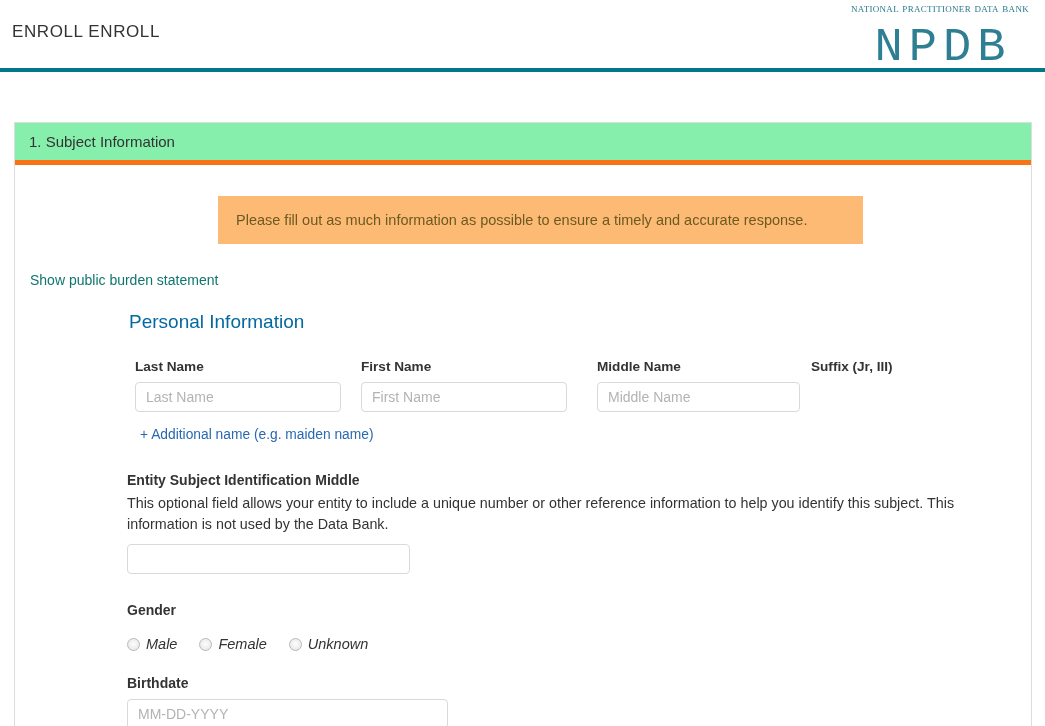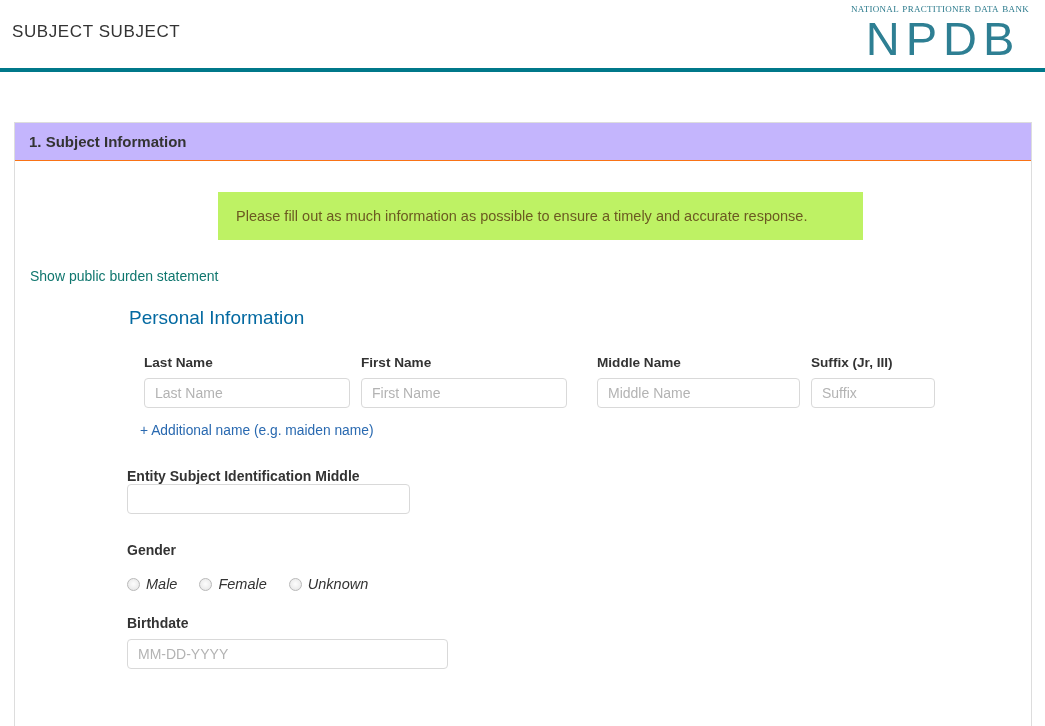--- a/index.html
+++ b/index.html
@@ -40,61 +40,61 @@
     font-family: "Liberation Serif", serif;
     font-size: 12.5px;
     letter-spacing: 0.3px;
     color: #2b7a8c;
     font-variant: small-caps;
     text-transform: lowercase;
     white-space: nowrap;
     line-height: 1;
   }
   .brand-acronym {
-    font-family: Liberation Sans, sans-serif;
+    font-family: Liberation Mono, monospace;
     font-size: 47px;
     line-height: 0.98;
     letter-spacing: 6px;
     color: #2e7f93;
-    margin-top: 1px;
+    margin-top: 10px;
     padding-left: 6px;
   }
   .header-rule {
     height: 4px;
     background: #00788a;
     width: 100%;
   }
 
   
   .panel {
     position: absolute;
     left: 14px;
     top: 122px;
     width: 1018px;
     border: 1px solid #dddddd;
     border-bottom: none;
     background: #ffffff;
     min-height: 604px;
   }
   .panel-heading {
-    background: #c4b5fd;
-    border-bottom: 1px solid #f97316;
+    background: #86efac;
+    border-bottom: 5px solid #f97316;
     padding: 10px 14px;
     font-size: 15px;
     color: #333333;
-    font-weight: 700;
+    font-weight: 400;
   }
   .panel-body {
     padding: 0;
     position: relative;
   }
 
   
   .alert-note {
-    background: #bef264;
+    background: #fdba74;
     color: #6b5a21;
     font-size: 14.5px;
     padding: 16px 18px;
     margin: 31px auto 0 auto;
     width: 645px;
     margin-left: 203px;
   }
 
   
   .burden-link {
@@ -124,21 +124,21 @@
     color: #333333;
     margin-bottom: 8px;
     display: block;
   }
 
   .name-row {
     position: relative;
     height: 64px;
   }
   .field-col { position: absolute; top: 0; }
-  .col-last   { left: 17px;   }
+  .col-last   { left: 8px;   }
   .col-first  { left: 234px; }
   .col-middle { left: 470px; }
   .col-suffix { left: 684px; }
 
   .text-input {
     display: block;
     height: 30px;
     border: 1px solid #d9d9d9;
     border-radius: 4px;
     background: #ffffff;
@@ -208,21 +208,21 @@
   .gap-a { width: 22px; }
   .gap-b { width: 22px; }
 
   .birth-title { margin-top: 22px; }
   .birth-input { margin-top: 8px; }
 </style>
 </head>
 <body>
 
 <div class="page-header">
-  <div class="page-title">SUBJECT SUBJECT</div>
+  <div class="page-title">ENROLL ENROLL</div>
   <div class="brand-logo">
     <div class="brand-tagline">National Practitioner Data Bank</div>
     <div class="brand-acronym">NPDB</div>
   </div>
 </div>
 <div class="header-rule"></div>
 
 <div class="panel">
   <div class="panel-heading">1. Subject Information</div>
   <div class="panel-body">
@@ -243,27 +243,27 @@
         <div class="field-col col-first">
           <label class="field-label">First Name</label>
           <input class="text-input w-first" type="text" placeholder="First Name" style="">
         </div>
         <div class="field-col col-middle">
           <label class="field-label">Middle Name</label>
           <input class="text-input w-middle" type="text" placeholder="Middle Name" style="">
         </div>
         <div class="field-col col-suffix">
           <label class="field-label">Suffix (Jr, III)</label>
-          <input class="text-input w-suffix" type="text" placeholder="Suffix" style="">
         </div>
       </div>
 
       <a class="add-name-link">+ Additional name (e.g. maiden name)</a>
 
       <div class="block-title">Entity Subject Identification Middle</div>
+      <div class="help-text">This optional field allows your entity to include a unique number or other reference information to help you identify this subject. This information is not used by the Data Bank.</div>
       <input class="text-input w-entity" type="text" placeholder="" style="">
 
       <div class="block-title gender-title">Gender</div>
       <div class="radio-row">
         <div class="radio-opt">
           <span class="radio-mark"></span>
           <span class="radio-label">Male</span>
         </div>
         <span class="gap-a"></span>
         <div class="radio-opt">

